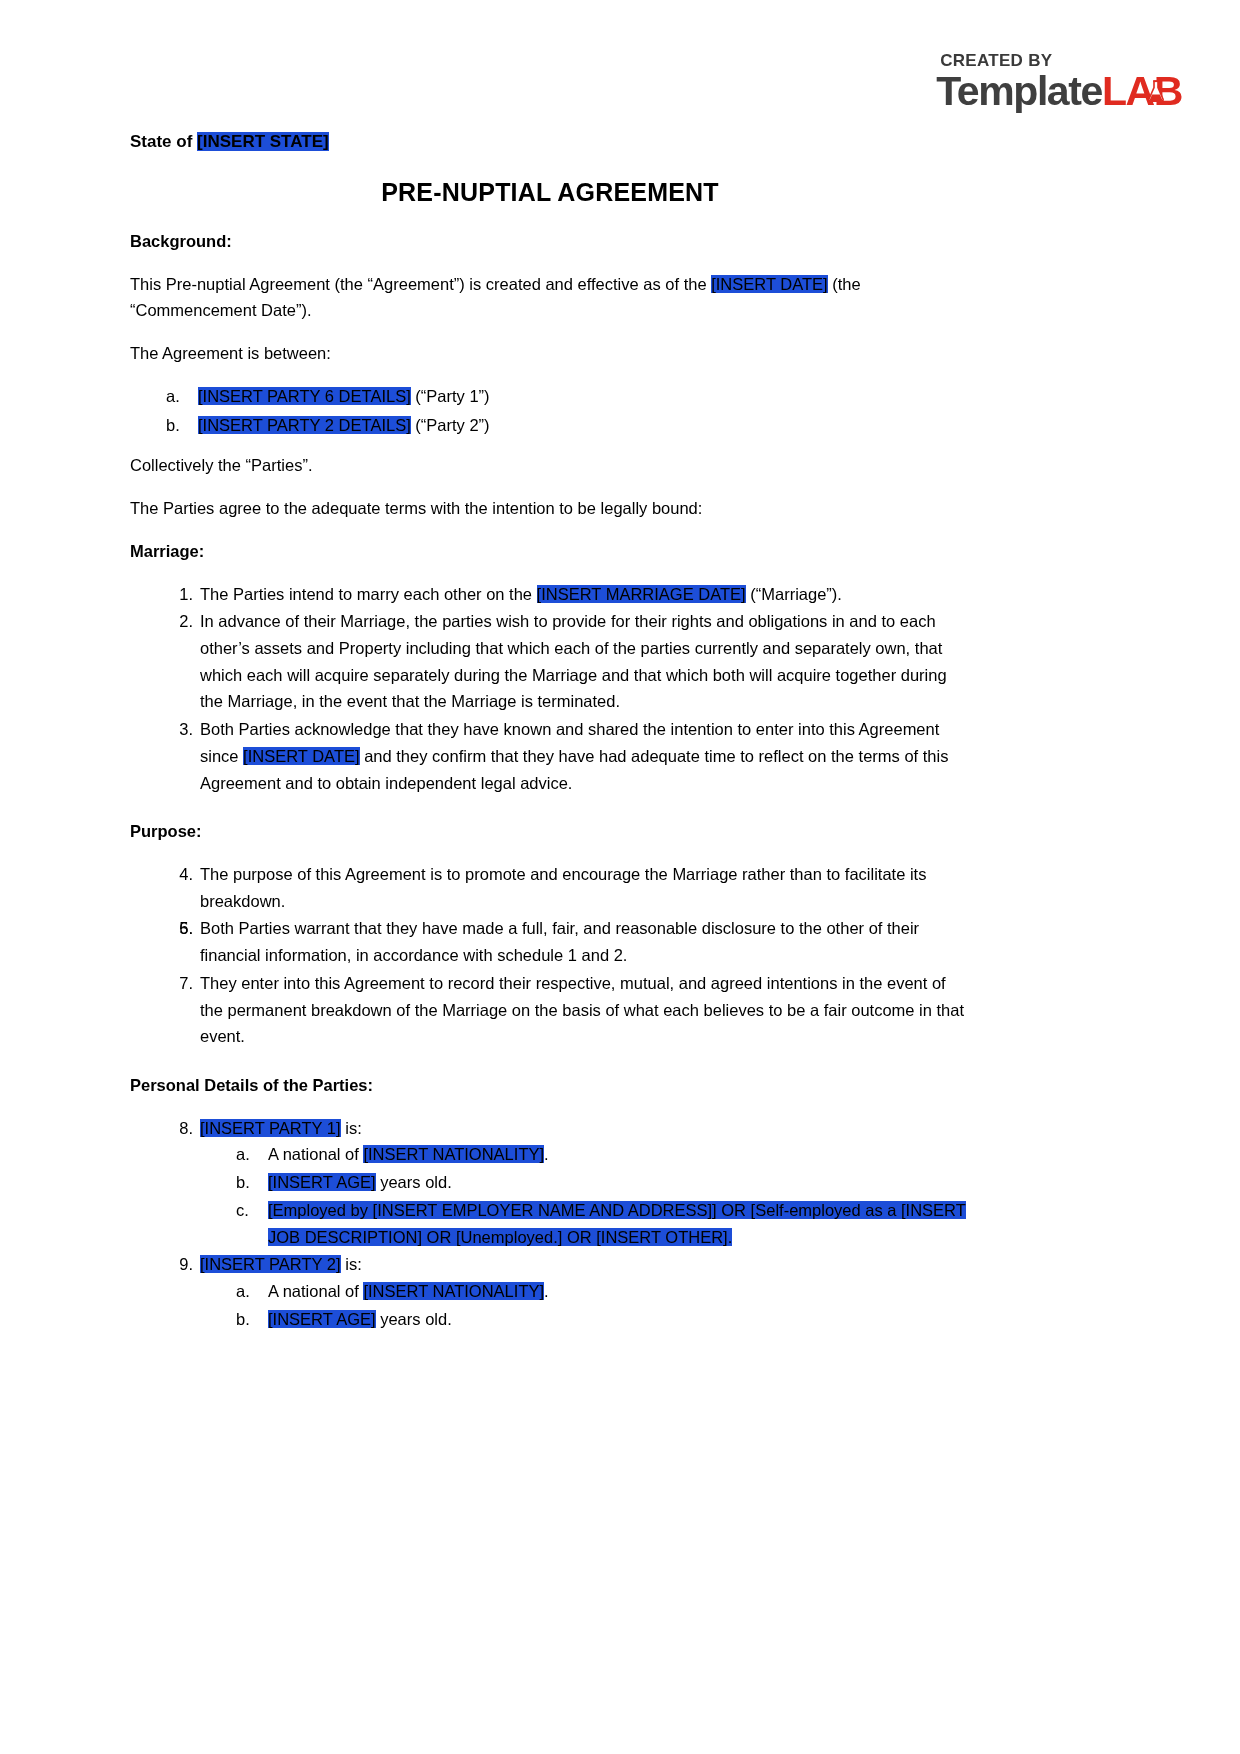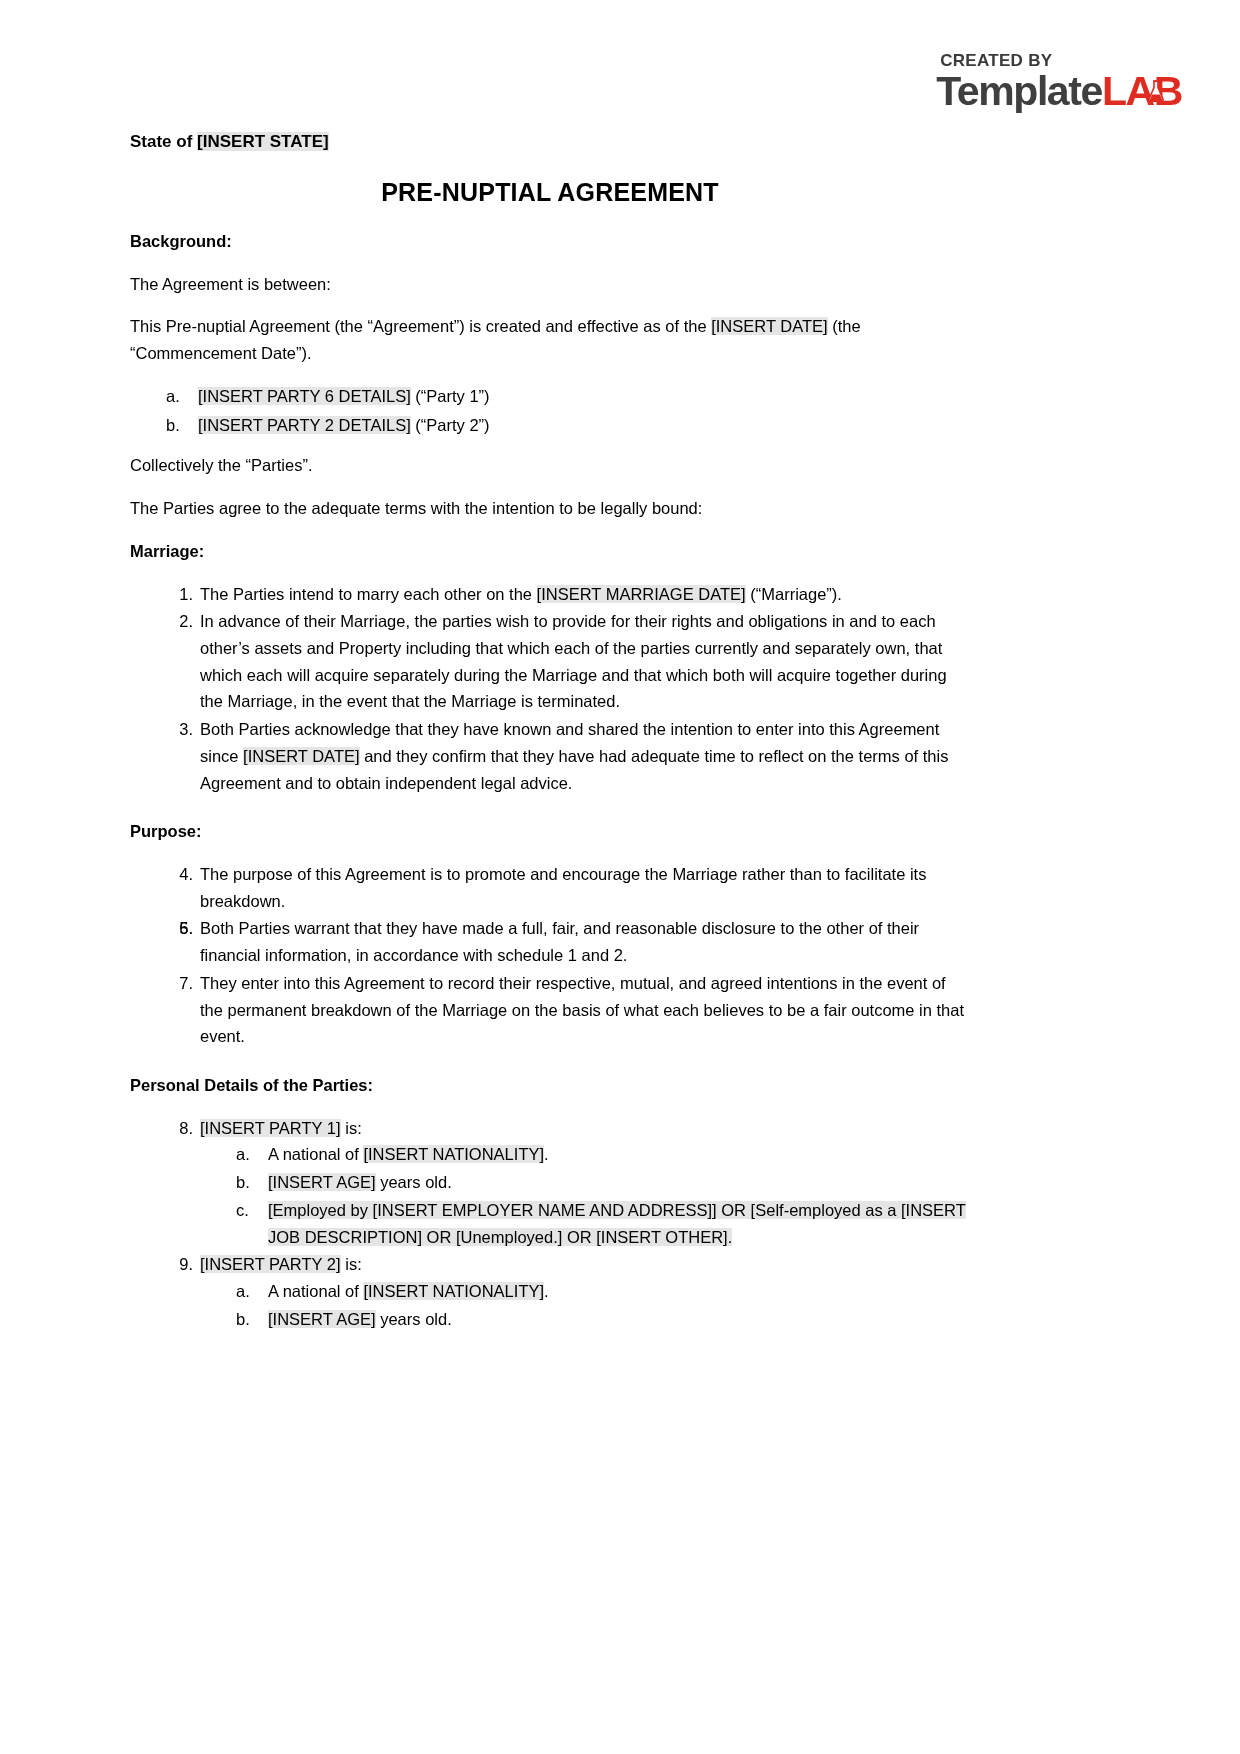--- a/index.html
+++ b/index.html
@@ -88,21 +88,21 @@
   }
   .section-head {
     font-weight: bold;
     text-underline-offset: 3px;
     margin: 0 0 15px 0;
     font-size: 16.5px;
   }
   .section-head.spaced { margin-top: 22px; }
 
   mark {
-    background: #e5e5e5;
+    background: #1d4ed8;
     color: #000;
     padding: 0;
   }
 
   
   ol.alpha-list {
     list-style: none;
     margin: 0 0 14px 0;
     padding: 0 0 0 68px;
   }
@@ -168,23 +168,23 @@
   </div>
 
   <div class="doc">
 
     <p class="state-line"><span>State of </span><mark>[INSERT STATE]</mark></p>
 
     <p class="doc-title">PRE-NUPTIAL AGREEMENT</p>
 
     <p class="section-head">Background:</p>
 
+    <p><span>This Pre-nuptial Agreement (the “Agreement”) is created and effective as of the </span><mark>[INSERT DATE]</mark><span> (the “Commencement Date”).</span></p>
+
     <p>The Agreement is between:</p>
-
-    <p><span>This Pre-nuptial Agreement (the “Agreement”) is created and effective as of the </span><mark>[INSERT DATE]</mark><span> (the “Commencement Date”).</span></p>
 
     <ol class="alpha-list">
       <li>
         <span class="marker">a.</span><mark>[INSERT PARTY 6 DETAILS]</mark><span> (“Party 1”)</span>
       </li>
       <li>
         <span class="marker">b.</span><mark>[INSERT PARTY 2 DETAILS]</mark><span> (“Party 2”)</span>
       </li>
     </ol>
 

